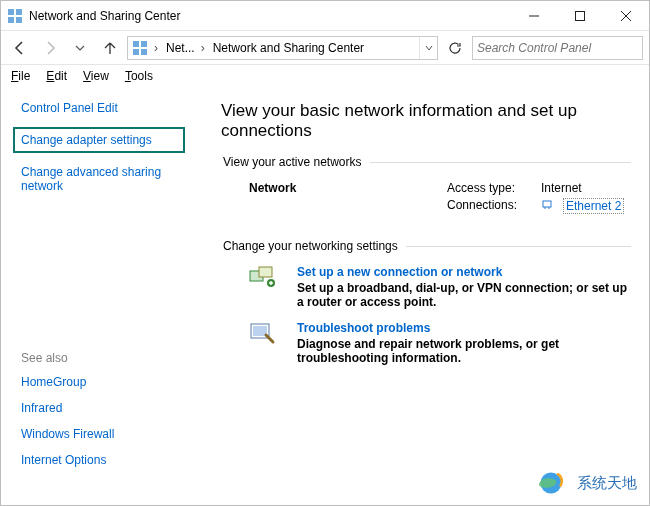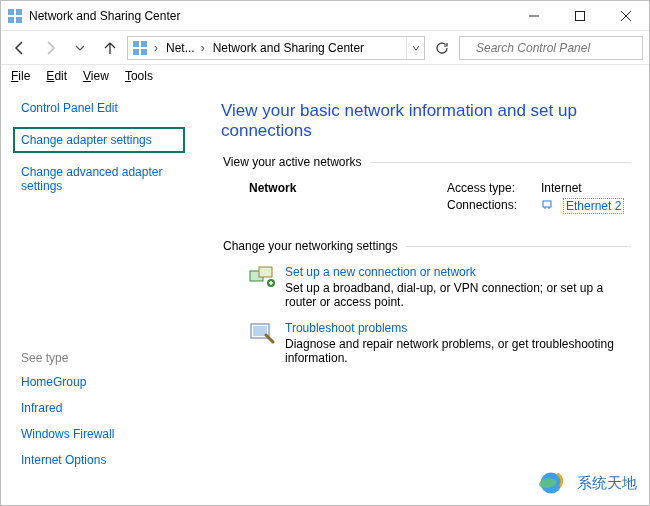--- a/index.html
+++ b/index.html
@@ -41,22 +41,22 @@
     flex:1; display:flex; align-items:center; height:24px;
     border:1px solid #c9c9c9; background:#fff;
     font-size:12px; overflow:hidden;
   }
   .addr .seg { padding:0 4px 0 6px; display:flex; align-items:center; height:100%; white-space:nowrap; }
   .addr .chev { color:#555; padding:0 2px; }
   .addr .addr-icon { width:16px; height:16px; margin:0 4px; }
   .addr .dd { margin-left:auto; width:18px; display:flex; align-items:center; justify-content:center; border-left:1px solid #e5e5e5; height:100%; }
   .refresh { width:26px; height:24px; display:flex; align-items:center; justify-content:center; border:1px solid transparent; }
   .search {
-    width:184px; height:24px; border:1px solid #c9c9c9;
-    display:flex; align-items:center; padding:0 14px;
+    width:171px; height:24px; border:1px solid #c9c9c9;
+    display:flex; align-items:center; padding:0 2px;
   }
   .search input { border:none; outline:none; width:100%; font-size:12px; font-style:italic; color:#777; font-family:inherit; background:transparent; }
 
   
   .menubar { display:flex; align-items:center; height:22px; padding:0 10px; gap:16px; }
   .menubar span { cursor:default; }
   .underline-first::first-letter { text-decoration: underline; }
 
   
   .content { display:flex; height:calc(100% - 30px - 34px - 22px); }
@@ -64,36 +64,36 @@
   .sidebar a, .link { color:#0066cc; text-decoration:none; cursor:pointer; }
   .sidebar .item { margin-bottom:12px; font-size:12px; }
   .sidebar .highlight {
     border:2px solid #0f766e; padding:4px 6px; margin-left:-8px; margin-bottom:12px;
     width:172px;
   }
   .seealso-block { margin-top:auto; padding-bottom:14px; }
   .seealso-title { color:#808080; margin-bottom:10px; }
 
   .main { flex:1; padding:14px 18px 10px 10px; }
-  .main h1 { color:#1d4ed8; font-weight:400; font-size:17px; margin:0 0 14px 0; }
+  .main h1 { color:#000000; font-weight:400; font-size:17px; margin:0 0 14px 0; }
   fieldset.group {
     border:none; border-top:1px solid #dcdcdc; margin:0 0 14px 0; padding:10px 0 6px 0;
   }
   fieldset.group > legend { font-size:12px; color:#000; padding-right:8px; }
   .netrow { display:flex; gap:28px; padding:2px 0 2px 28px; }
   .netleft { width:170px; }
   .netleft .netname { font-weight:600; }
   .netleft .nettype { color:#000; margin-top:3px; }
   .netright { font-size:12px; }
   .kv { display:flex; gap:10px; margin-bottom:3px; white-space:nowrap; align-items:flex-start; }
   .kv .k { width:84px; }
   .conn-link { color:#0066cc; border:1px dotted #888; padding:0 2px; }
   .eth-icon { width:12px; height:12px; display:inline-block; }
 
-  .action { display:flex; gap:8px; padding:2px 0 10px 28px; }
+  .action { display:flex; gap:20px; padding:2px 0 10px 28px;font-weight:bold; }
   .action .ic { width:28px; flex-shrink:0; }
   .action .tx { flex:1; }
   .action .tx .atitle { color:#0066cc; margin-bottom:2px; cursor:pointer; }
   .action .tx .adesc { color:#000; }
 
   
   .nsc-icon rect { fill:#6fa8dc; }
 
   
   .watermark {
@@ -192,24 +192,24 @@
   <span class="underline-first">View</span>
   <span class="underline-first">Tools</span>
 </div>
 
 <div class="content">
   <div class="sidebar">
     <div class="item"><a>Control Panel Edit</a></div>
     <div class="highlight">
       <a>Change adapter settings</a>
     </div>
-    <div class="item"><a>Change advanced adapter settings</a></div>
+    <div class="item"><a>Change advanced sharing network</a></div>
 
     <div class="seealso-block">
-      <div class="seealso-title">See type</div>
+      <div class="seealso-title">See also</div>
       <div class="item"><a>HomeGroup</a></div>
       <div class="item"><a>Infrared</a></div>
       <div class="item"><a>Windows Firewall</a></div>
       <div class="item"><a>Internet Options</a></div>
     </div>
   </div>
 
   <div class="main">
     <h1>View your basic network information and set up connections</h1>
 

